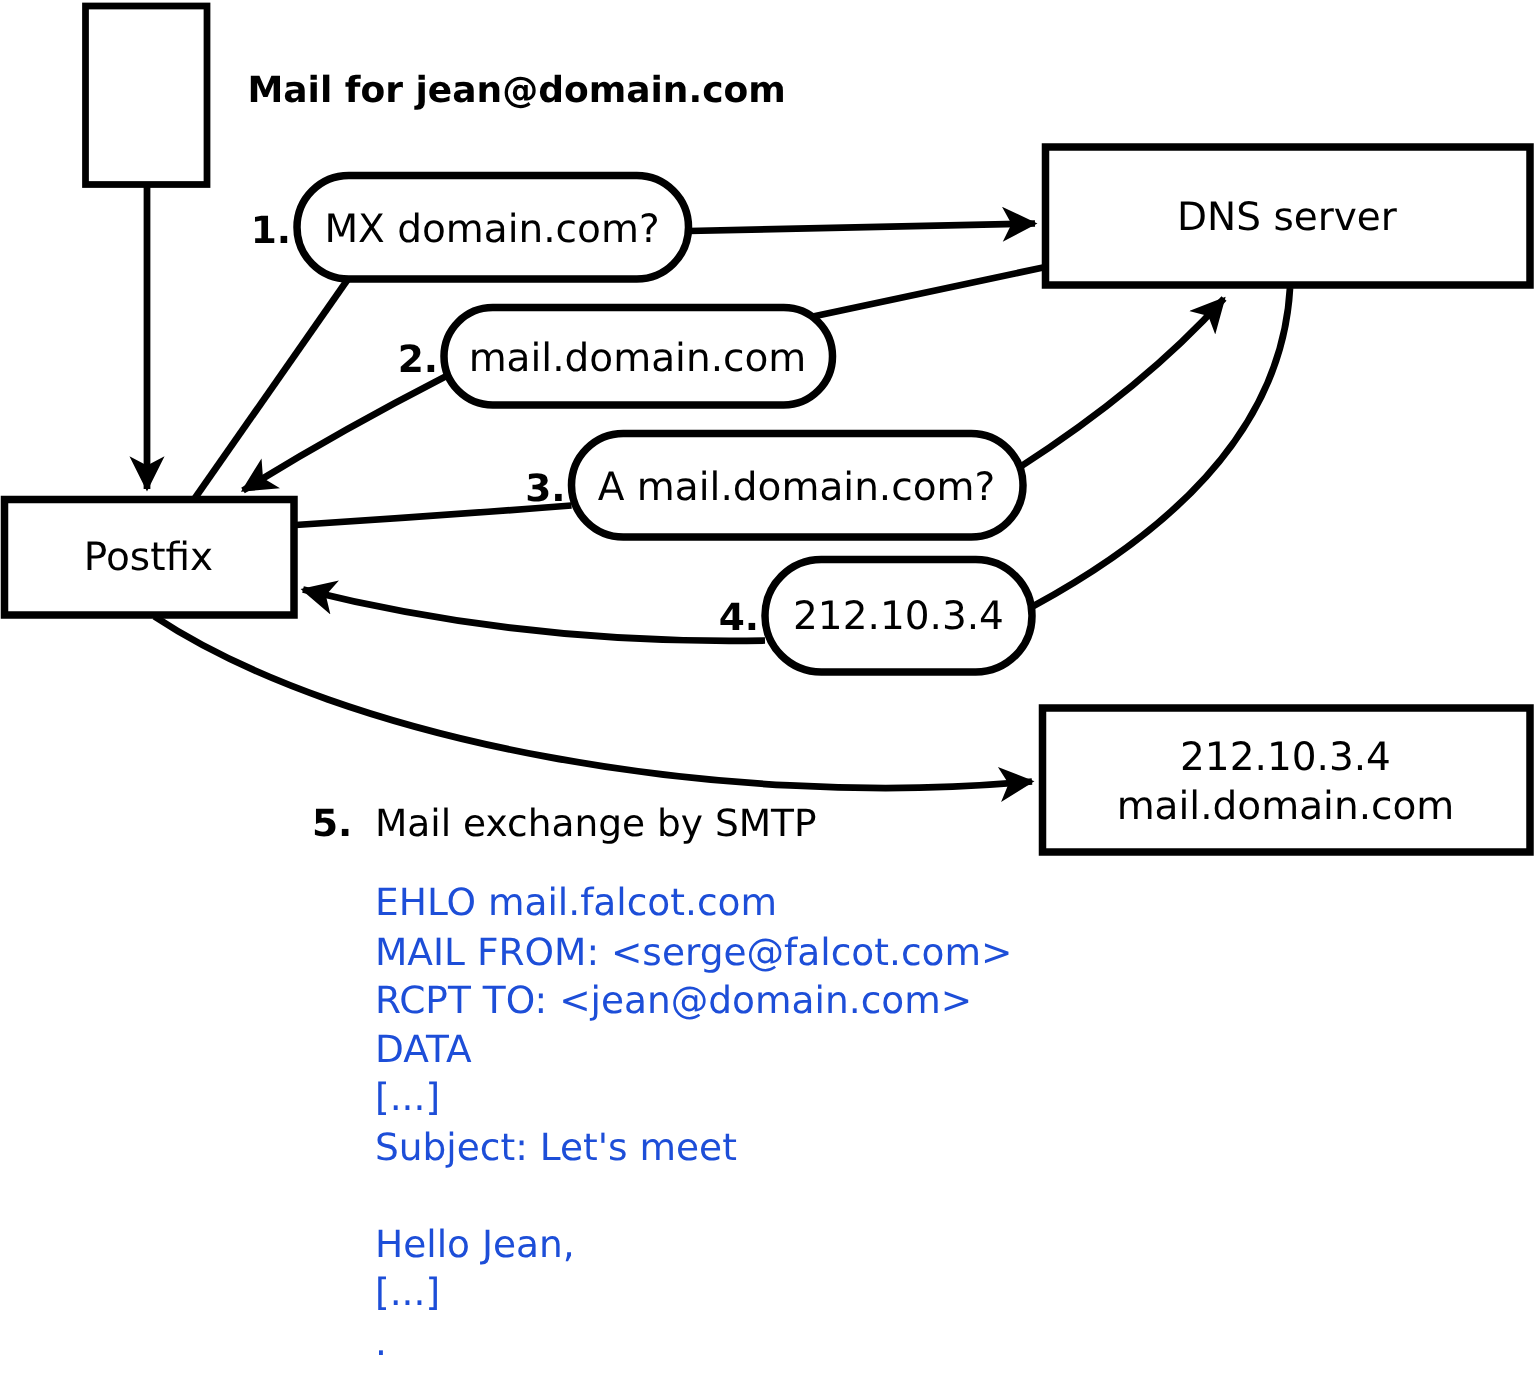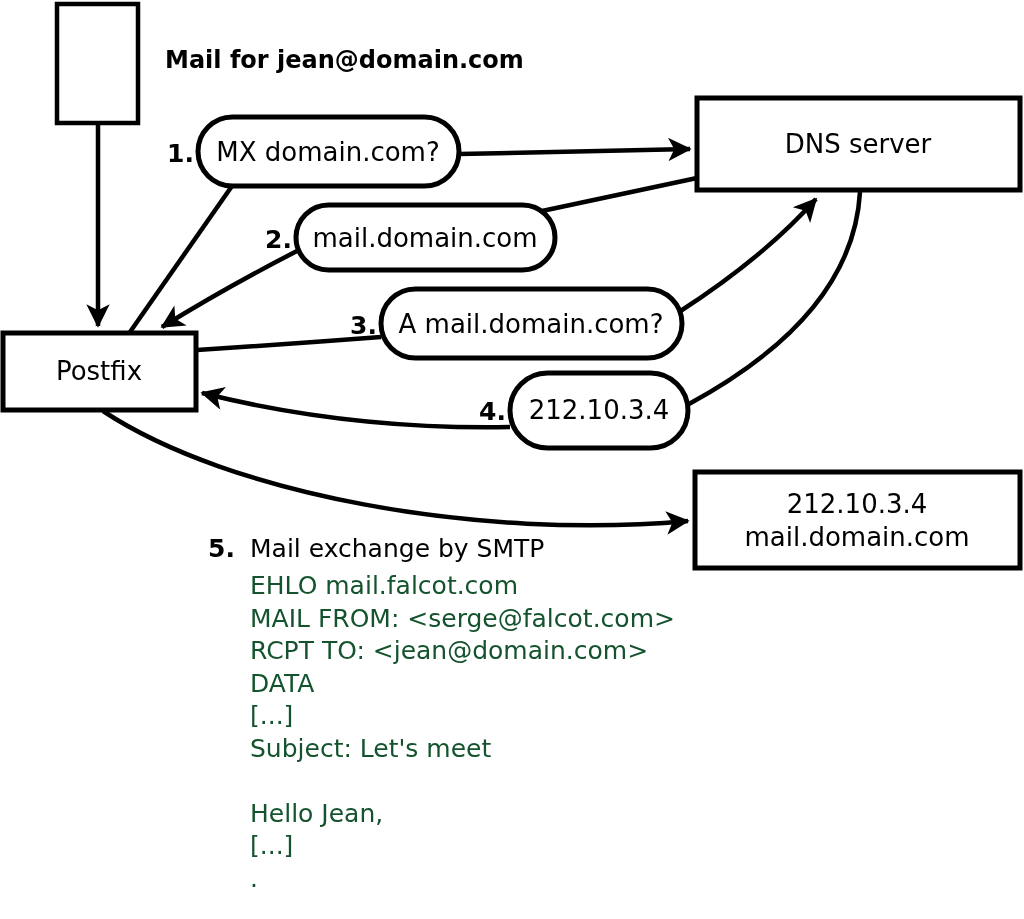--- a/index.html
+++ b/index.html
@@ -45,26 +45,26 @@
   .t-title { font-size: 24px; font-weight: bold; }
   .t-box   { font-size: 26px; }
   .t-pill  { font-size: 26px; text-anchor: middle; }
   .t-num   { font-size: 25px; font-weight: bold; text-anchor: end; }
   .t-num-start { font-size: 25px; font-weight: bold; }
   .t-step  { font-size: 25px; }
   .t-mid   { text-anchor: middle; }
   pre.smtp {
     position: absolute;
     left: 250px;
-    top: 570px;
+    top: 586px;
     margin: 0;
     font-family: "DejaVu Sans", "Liberation Sans", sans-serif;
     font-size: 25px;
     line-height: 32.5px;
-    color: #14532d;
+    color: #1d4ed8;
     white-space: pre;
   }
 </style>
 </head>
 <body>
 
 <div class="canvas">
 
   <svg class="diagram" width="1024" height="919" viewBox="0 0 1024 919">
 

